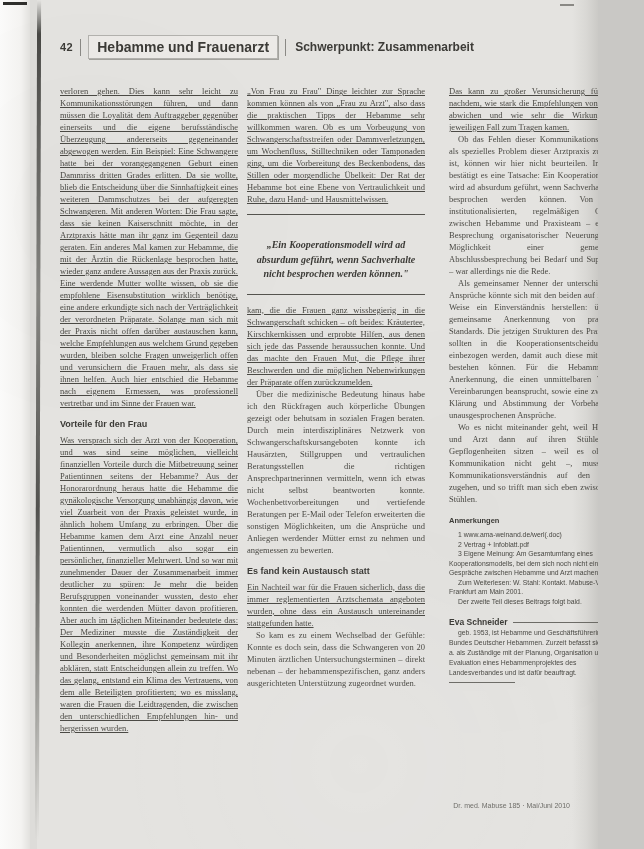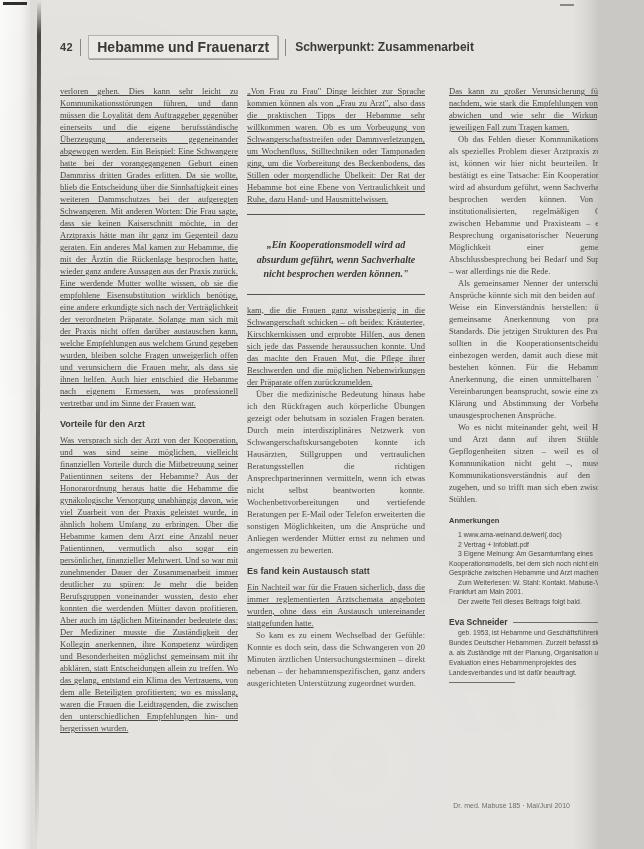--- a/index.html
+++ b/index.html
@@ -74,21 +74,21 @@
   <div class="header">
     <span class="pageno">42</span>
     <span class="hdr-bar"></span>
     <span class="hdr-box">Hebamme und Frauenarzt</span>
     <span class="hdr-bar"></span>
     <span class="hdr-section">Schwerpunkt: Zusammenarbeit</span>
   </div>
 
   <div class="col col-left">
     <p class="noindent">verloren gehen. Dies kann sehr leicht zu Kommunikationsstörungen führen, und dann müssen die Loyalität dem Auftraggeber gegenüber einerseits und die eigene berufsständische Überzeugung andererseits gegeneinander abgewogen werden. Ein Beispiel: Eine Schwangere hatte bei der vorangegangenen Geburt einen Dammriss dritten Grades erlitten. Da sie wollte, blieb die Entscheidung über die Sinnhaftigkeit eines weiteren Dammschutzes bei der aufgeregten Schwangeren. Mit anderen Worten: Die Frau sagte, dass sie keinen Kaiserschnitt möchte, in der Arztpraxis hätte man ihr ganz im Gegenteil dazu geraten. Ein anderes Mal kamen zur Hebamme, die mit der Ärztin die Rückenlage besprochen hatte, wieder ganz andere Aussagen aus der Praxis zurück. Eine werdende Mutter wollte wissen, ob sie die empfohlene Eisensubstitution wirklich benötige, eine andere erkundigte sich nach der Verträglichkeit der verordneten Präparate. Solange man sich mit der Praxis nicht offen darüber austauschen kann, welche Empfehlungen aus welchem Grund gegeben wurden, bleiben solche Fragen unweigerlich offen und verunsichern die Frauen mehr, als dass sie ihnen helfen. Auch hier entschied die Hebamme nach eigenem Ermessen, was professionell vertretbar und im Sinne der Frauen war.</p>
-    <div class="subhead">Vorteile für den Arzt</div>
+    <div class="subhead">Vorteile für den Frau</div>
     <p class="noindent">Was versprach sich der Arzt von der Kooperation, und was sind seine möglichen, vielleicht finanziellen Vorteile durch die Mitbetreuung seiner Patientinnen seitens der Hebamme? Aus der Honorarordnung heraus hatte die Hebamme die gynäkologische Versorgung unabhängig davon, wie viel Zuarbeit von der Praxis geleistet wurde, in ähnlich hohem Umfang zu erbringen. Über die Hebamme kamen dem Arzt eine Anzahl neuer Patientinnen, vermutlich also sogar ein persönlicher, finanzieller Mehrwert. Und so war mit zunehmender Dauer der Zusammenarbeit immer deutlicher zu spüren: Je mehr die beiden Berufsgruppen voneinander wussten, desto eher konnten die werdenden Mütter davon profitieren. Aber auch im täglichen Miteinander bedeutete das: Der Mediziner musste die Zuständigkeit der Kollegin anerkennen, ihre Kompetenz würdigen und Besonderheiten möglichst gemeinsam mit ihr abklären, statt Entscheidungen allein zu treffen. Wo das gelang, entstand ein Klima des Vertrauens, von dem alle Beteiligten profitierten; wo es misslang, waren die Frauen die Leidtragenden, die zwischen den unterschiedlichen Empfehlungen hin- und hergerissen wurden.</p>
   </div>
 
   <div class="col col-mid">
     <p class="noindent">„Von Frau zu Frau" Dinge leichter zur Sprache kommen können als von „Frau zu Arzt", also dass die praktischen Tipps der Hebamme sehr willkommen waren. Ob es um Vorbeugung von Schwangerschaftsstreifen oder Dammverletzungen, um Wochenfluss, Stilltechniken oder Tamponaden ging, um die Vorbereitung des Beckenbodens, das Stillen oder morgendliche Übelkeit: Der Rat der Hebamme bot eine Ebene von Vertraulichkeit und Ruhe, dazu Hand- und Hausmittelwissen.</p>
     <div class="pullquote">„Ein Kooperationsmodell wird ad absurdum geführt, wenn Sachverhalte nicht besprochen werden können."</div>
     <p class="noindent">kam, die die Frauen ganz wissbegierig in die Schwangerschaft schicken – oft beides: Kräutertee, Kirschkernkissen und erprobte Hilfen, aus denen sich jede das Passende heraussuchen konnte. Und das machte den Frauen Mut, die Pflege ihrer Beschwerden und die möglichen Nebenwirkungen der Präparate offen zurückzumelden.</p>
     <p>Über die medizinische Bedeutung hinaus habe ich den Rückfragen auch körperliche Übungen gezeigt oder behutsam in sozialen Fragen beraten. Durch mein interdisziplinäres Netzwerk von Schwangerschaftskursangeboten konnte ich Hausärzten, Stillgruppen und vertraulichen Beratungsstellen die richtigen Ansprechpartnerinnen vermitteln, wenn ich etwas nicht selbst beantworten konnte. Wochenbettvorbereitungen und vertiefende Beratungen per E-Mail oder Telefon erweiterten die sonstigen Möglichkeiten, um die Ansprüche und Anliegen werdender Mütter ernst zu nehmen und angemessen zu bewerten.</p>
     <div class="subhead">Es fand kein Austausch statt</div>
     <p class="noindent">Ein Nachteil war für die Frauen sicherlich, dass die immer reglementierten Arztschemata angeboten wurden, ohne dass ein Austausch untereinander stattgefunden hatte.</p>

